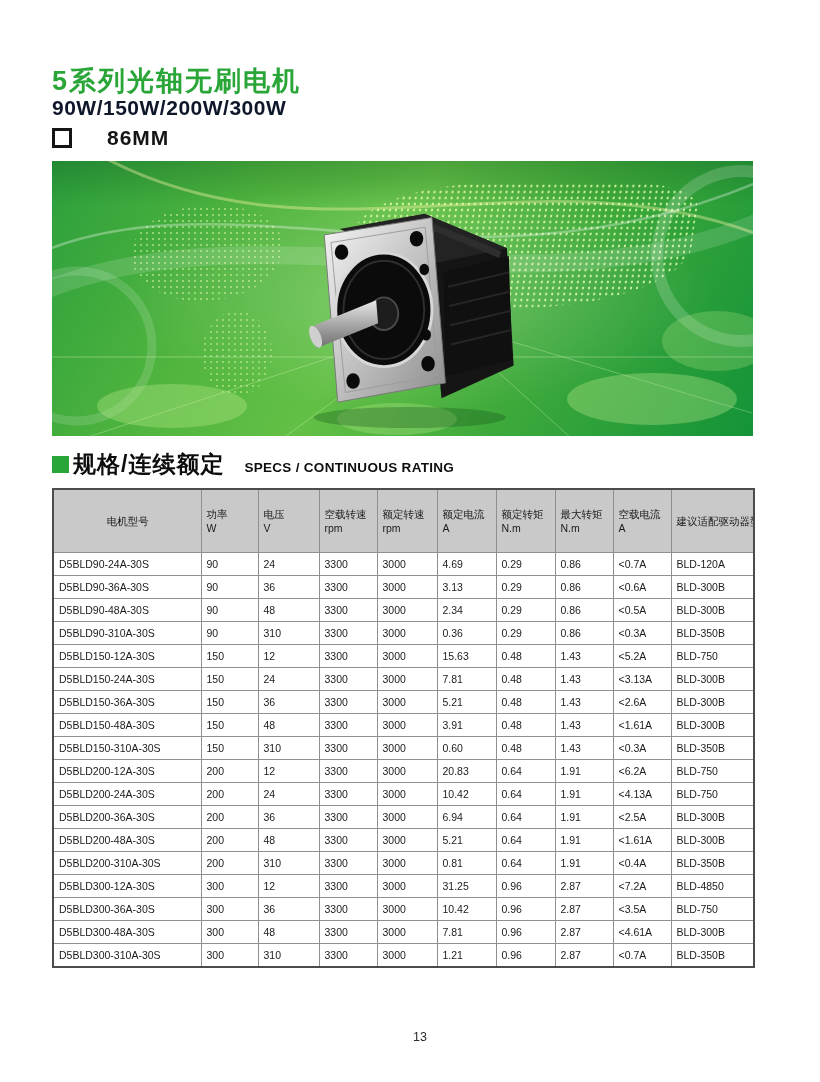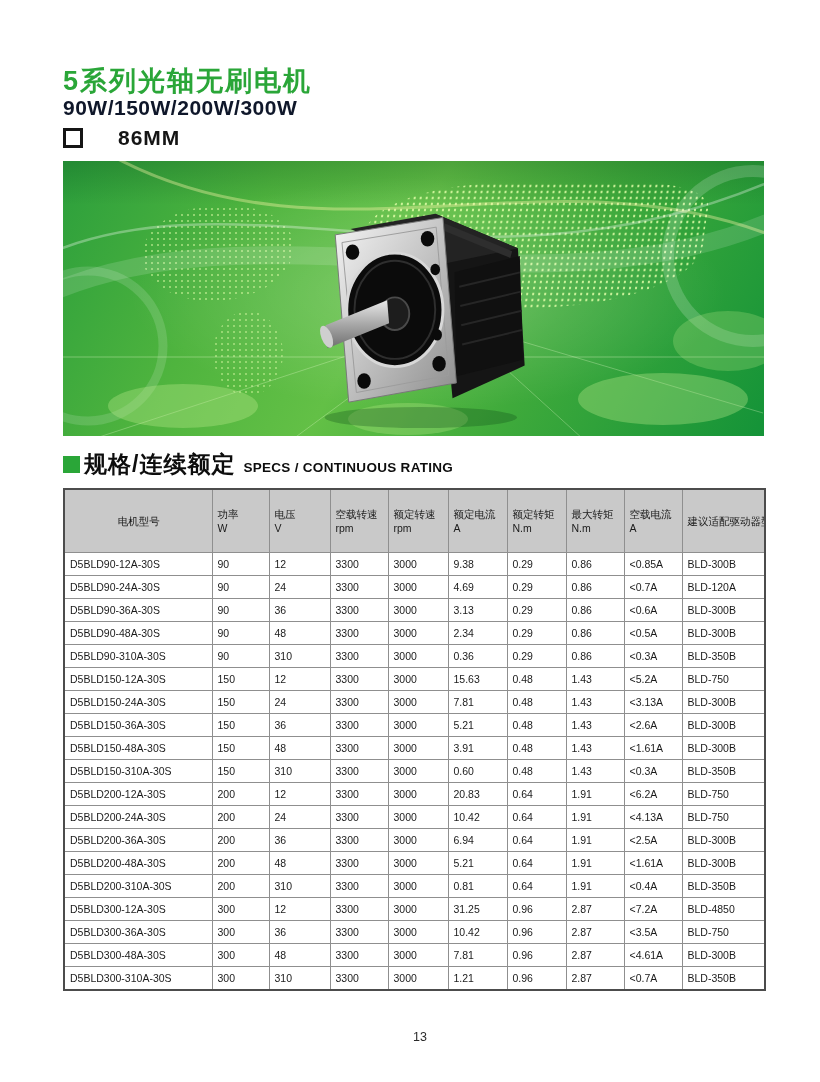--- a/index.html
+++ b/index.html
@@ -1,21 +1,21 @@
 <!DOCTYPE html>
 <html><head>
 <meta charset="utf-8">
 <style>
   html,body{margin:0;padding:0;}
   body{
     width:820px;height:1082px;position:relative;background:#ffffff;
     font-family:"Liberation Sans","DejaVu Sans",sans-serif;color:#111;
     overflow:hidden;
   }
-  .content{position:absolute;left:63px;top:0;width:701px;}
+  .content{position:absolute;left:52px;top:0;width:701px;}
 
   
   .title-block{padding-top:66px;}
   .main-title{font-size:27px;font-weight:700;letter-spacing:2px;line-height:30px;margin:0;}
   .sub-title{font-size:21px;font-weight:700;letter-spacing:.5px;line-height:24px;margin:0;color:#0f172a;}
   .frame-row{display:flex;align-items:center;margin-top:5px;line-height:26px;gap:28px;}
   .square-outline{width:14px;height:14px;border:3px solid #151515;display:inline-block;margin-right:7px;background:#fff;}
   .frame-size{font-size:21px;font-weight:700;letter-spacing:1px;color:#151515;}
 
   
@@ -33,21 +33,21 @@
   .dots.africa{left:320px;top:118px;width:100px;height:100px;border-radius:45% 55% 60% 40%;opacity:.7;}
   .dots.america{left:80px;top:45px;width:150px;height:95px;border-radius:50% 40% 55% 45%;opacity:.5;}
   .dots.samerica{left:150px;top:150px;width:70px;height:85px;border-radius:50%;opacity:.45;}
   .banner-art{position:absolute;left:0;top:0;}
   .motor-art{position:absolute;left:228px;top:20px;}
 
   
   .section-header{margin-top:13px;display:flex;align-items:baseline;}
   .green-square{width:17px;height:17px;align-self:center;margin-right:4px;}
   .section-title{font-size:23px;font-weight:700;letter-spacing:1px;color:#0d0d0d;}
-  .section-subtitle{font-size:13.5px;font-weight:700;margin-left:8px;color:#0d0d0d;letter-spacing:.3px;}
+  .section-subtitle{font-size:13.5px;font-weight:700;margin-left:20px;color:#0d0d0d;letter-spacing:.3px;}
 
   
   table.spec{border-collapse:collapse;table-layout:fixed;width:701px;margin-top:8px;
     font-size:10.5px;color:#1a1a1a;border:2px solid #4c4c4c;padding-left:12px;}
   table.spec th,table.spec td{border:1px solid #8f8f8f;overflow:hidden;white-space:nowrap;}
   table.spec thead th{background:#c9c9c9;height:58px;font-weight:400;text-align:left;
     vertical-align:middle;padding:2px 4px 2px 5px;line-height:14px;}
   table.spec thead th:first-child{text-align:center;}
   table.spec td{height:20px;padding:1px 4px 1px 5px;vertical-align:middle;text-align:left;}
 
@@ -185,32 +185,20 @@
             <div>空载电流</div>
             <div>A</div>
           </th>
           <th>
             <div>建议适配驱动器型号</div>
           </th>
         </tr>
     </thead>
     <tbody>
         <tr>
-          <td>D5BLD90-12A-30S</td>
-          <td>90</td>
-          <td>12</td>
-          <td>3300</td>
-          <td>3000</td>
-          <td>9.38</td>
-          <td>0.29</td>
-          <td>0.86</td>
-          <td>&lt;0.85A</td>
-          <td>BLD-300B</td>
-        </tr>
-        <tr>
           <td>D5BLD90-24A-30S</td>
           <td>90</td>
           <td>24</td>
           <td>3300</td>
           <td>3000</td>
           <td>4.69</td>
           <td>0.29</td>
           <td>0.86</td>
           <td>&lt;0.7A</td>
           <td>BLD-120A</td>

